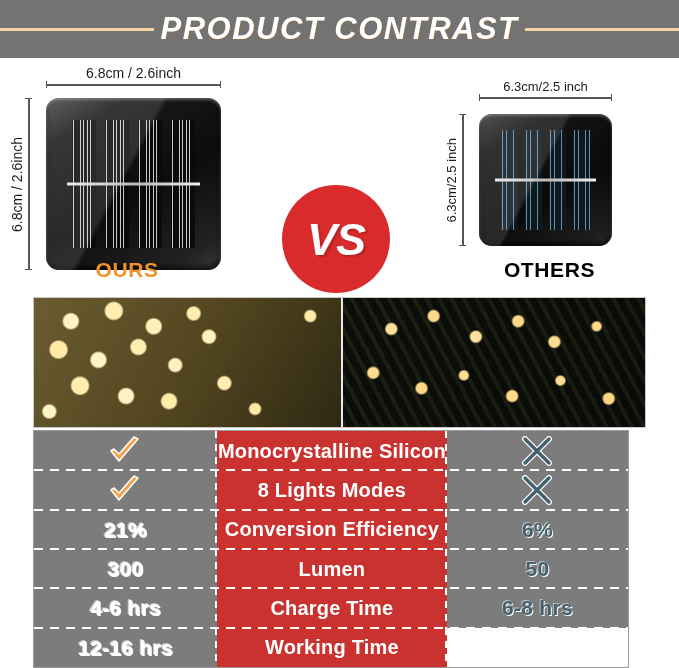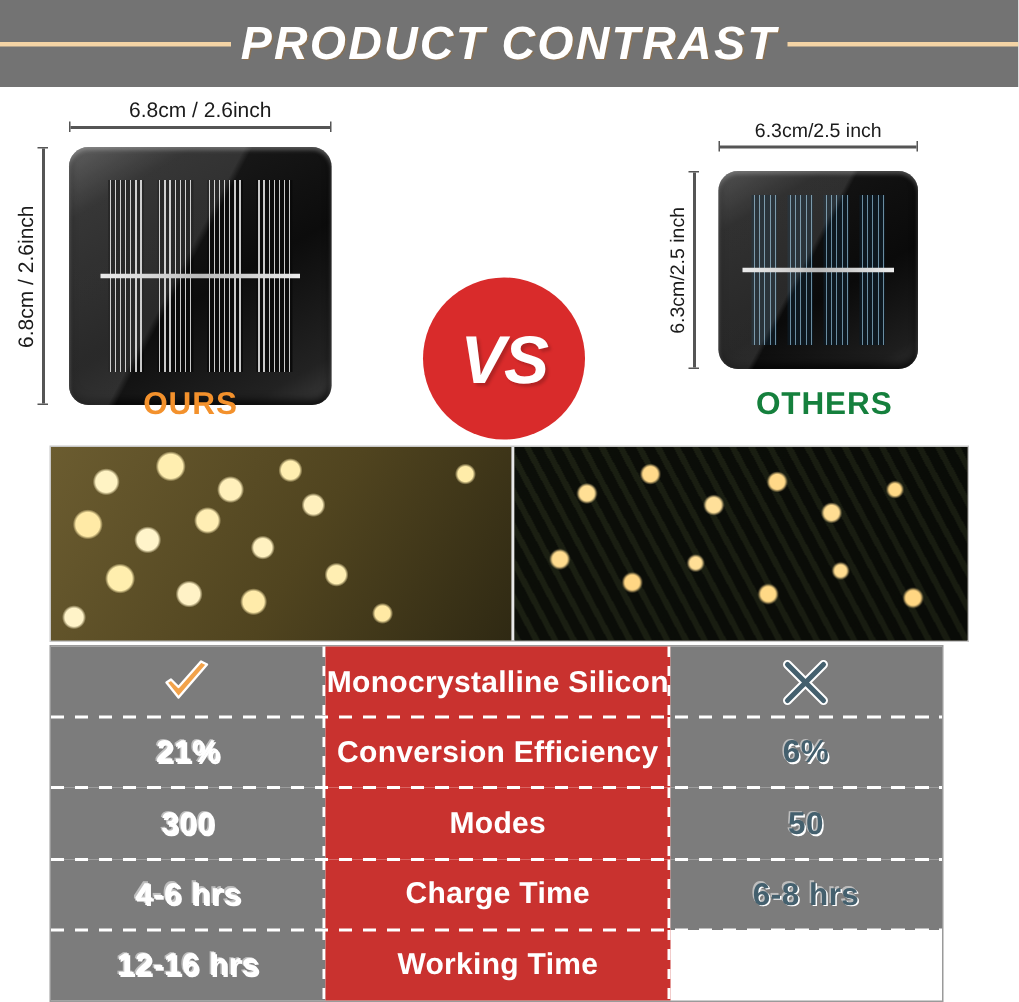--- a/index.html
+++ b/index.html
@@ -101,21 +101,21 @@
     position:absolute; left:0; top:0; width:100%; height:100%;
     background:linear-gradient(118deg,rgba(255,255,255,.12) 0 44%,rgba(255,255,255,0) 46%);
     pointer-events:none;
   }
 
   .brand {
     position:absolute; width:100%; text-align:center;
     font-size:21px; font-weight:bold; letter-spacing:.6px;
   }
   .brand-ours   { top:200px; left:-12px; color:#F3912C; }
-  .brand-others { top:200px; left:0;    color:#15803d; }
+  .brand-others { top:200px; left:0;    color:#000000; }
 
   
   .vs {
     position:absolute; left:282px; top:127px;
     width:108px; height:108px; border-radius:50%;
     background:#D92B2B;
     display:flex; align-items:center; justify-content:center;
   }
   .vs span {
     color:#fff; font-size:45px; font-weight:bold; font-style:italic;
@@ -301,35 +301,51 @@
       </div>
       <div class="c c-others">
         <svg class="mark" viewBox="0 0 34 30">
           <path d="M5 3 L29 27 M29 3 L5 27" stroke="#ffffff" stroke-width="6" stroke-linecap="round"></path>
           <path d="M5 3 L29 27 M29 3 L5 27" stroke="#44606E" stroke-width="3.4" stroke-linecap="round"></path>
         </svg>
       </div>
     </div>
     <div class="row">
       <div class="c c-ours">
+        <svg class="mark" viewBox="0 0 34 30">
+          <path d="M3 15 L11 25 L30 3 L26 1 L11 18 L6 13 Z" fill="#F2A24A" stroke="#ffffff" stroke-width="1.6" stroke-linejoin="round"></path>
+        </svg>
+      </div>
+      <div class="c c-label">
+        <span class="lbl">8 Lights Modes</span>
+      </div>
+      <div class="c c-others">
+        <svg class="mark" viewBox="0 0 34 30">
+          <path d="M5 3 L29 27 M29 3 L5 27" stroke="#ffffff" stroke-width="6" stroke-linecap="round"></path>
+          <path d="M5 3 L29 27 M29 3 L5 27" stroke="#44606E" stroke-width="3.4" stroke-linecap="round"></path>
+        </svg>
+      </div>
+    </div>
+    <div class="row">
+      <div class="c c-ours">
         <span class="val val-ours">21%</span>
       </div>
       <div class="c c-label">
         <span class="lbl">Conversion Efficiency</span>
       </div>
       <div class="c c-others">
         <span class="val val-others">6%</span>
       </div>
     </div>
     <div class="row">
       <div class="c c-ours">
         <span class="val val-ours">300</span>
       </div>
       <div class="c c-label">
-        <span class="lbl">Modes</span>
+        <span class="lbl">Lumen</span>
       </div>
       <div class="c c-others">
         <span class="val val-others">50</span>
       </div>
     </div>
     <div class="row">
       <div class="c c-ours">
         <span class="val val-ours">4-6 hrs</span>
       </div>
       <div class="c c-label">

